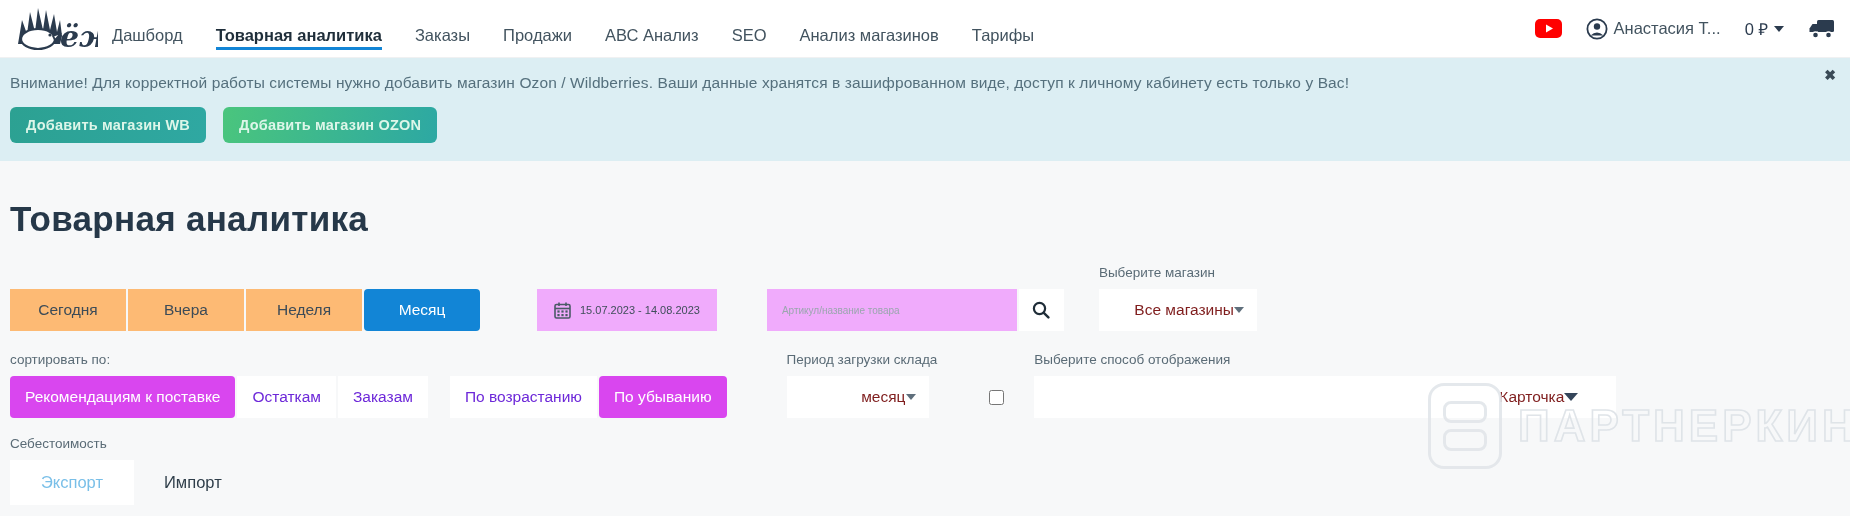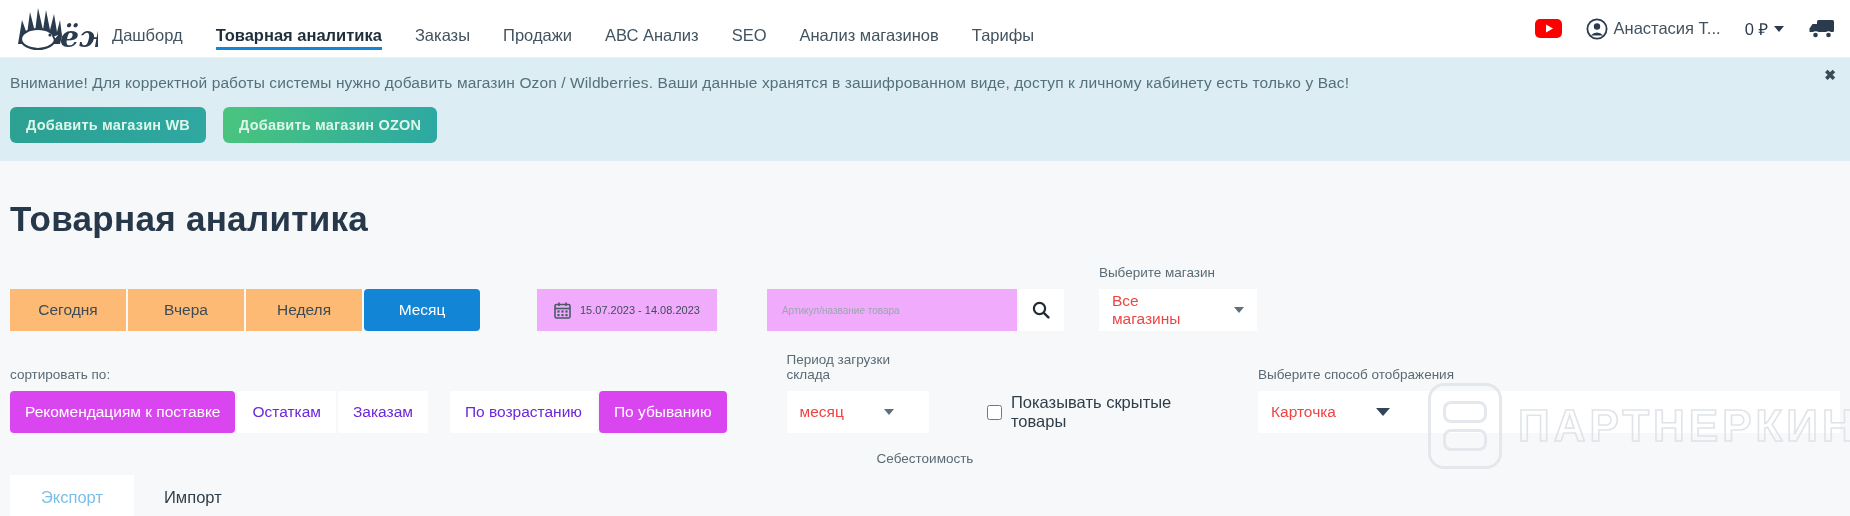--- a/index.html
+++ b/index.html
@@ -62,22 +62,22 @@
     padding:0 17px; font-size:11px; color:#3f4e5a; cursor:pointer;
   }
   .searchwrap { display:flex; margin-left:50px; }
   .search-input {
     width:250px; height:42px; border:none; background:#f0abfc; padding:0 15px;
     font-size:10px; font-family:inherit; color:#3c4b57; outline:none;
   }
   .search-input::placeholder { color:#9aa6ae; }
   .search-btn { width:45px; height:42px; background:#fff; border:none; margin-left:2px; display:flex; align-items:center; justify-content:center; cursor:pointer; }
   .dd {
-    background:#fff; display:flex; align-items:center; justify-content:flex-start;
-    padding:0 13px; font-size:15.5px; color:#ef4444; cursor:pointer;gap:40px;
+    background:#fff; display:flex; align-items:center; justify-content:flex-end;
+    padding:0 13px; font-size:15.5px; color:#7f1d1d; cursor:pointer;
   }
   .dd-caret { width:0; height:0; border-left:5px solid transparent; border-right:5px solid transparent; border-top:6px solid #5f6f7c; }
   .g-shop { margin-left:35px; } .g-shop .dd { width:158px; }
   .g-api  { margin-left:35px; } .g-api .dd { width:112px; }
   
   .row2 { margin-top:21px; }
   .sortbtns { display:flex; gap:2px; }
   .sort-btn {
     height:42px; border:none; background:#fff; font-family:inherit; padding:0 15px;
     font-size:15.5px; color:#6d28d9; cursor:pointer; white-space:nowrap;
@@ -85,21 +85,21 @@
   .sort-btn.active { background:#d946ef; color:#fff; border-radius:4px; }
   .ordergap { width:18px; }
   .g-warehouse { margin-left:60px; } .g-warehouse .dd { width:142px; }
   .checkboxwrap { display:flex; align-items:center; gap:9px; margin-left:52px; height:42px; cursor:pointer; }
   .checkboxwrap input { width:15px; height:15px; accent-color:#fff; cursor:pointer; }
   .cb-label { font-size:16.5px; color:#2f3e4a; }
   .g-display { margin-left:30px; } .g-display .dd { width:582px; padding-right:38px; }
   .g-display .dd-caret { border-left-width:7px; border-right-width:7px; border-top:8px solid #34455a; }
   
   .row3 { margin-top:18px; }
-  .cost-label-row { margin-bottom:8px;text-align:center; }
+  .cost-label-row { margin-bottom:8px; }
   .cost-buttons { display:flex; align-items:center; margin-top:9px; }
   .btn-export {
     width:124px; height:45px; background:#fff; border:none; font-family:inherit;
     font-size:16.5px; color:#79bfe8; cursor:pointer;
   }
   .btn-import {
     height:45px; background:transparent; border:none; font-family:inherit;
     font-size:16.5px; color:#2f3e4a; cursor:pointer; margin-left:30px;
   }
   
@@ -235,21 +235,20 @@
     </div>
     <div class="fgroup g-warehouse">
       <span class="flabel">Период загрузки склада</span>
       <div class="dd ctrl-h">
         <span>месяц</span>
         <span class="dd-caret"></span>
       </div>
     </div>
     <label class="checkboxwrap">
       <input type="checkbox" style="">
-      <span class="cb-label">Показывать скрытые товары</span>
     </label>
     <div class="fgroup g-display">
       <span class="flabel">Выберите способ отображения</span>
       <div class="dd ctrl-h">
         <span>Карточка</span>
         <span class="dd-caret"></span>
       </div>
     </div>
   </div>
 

